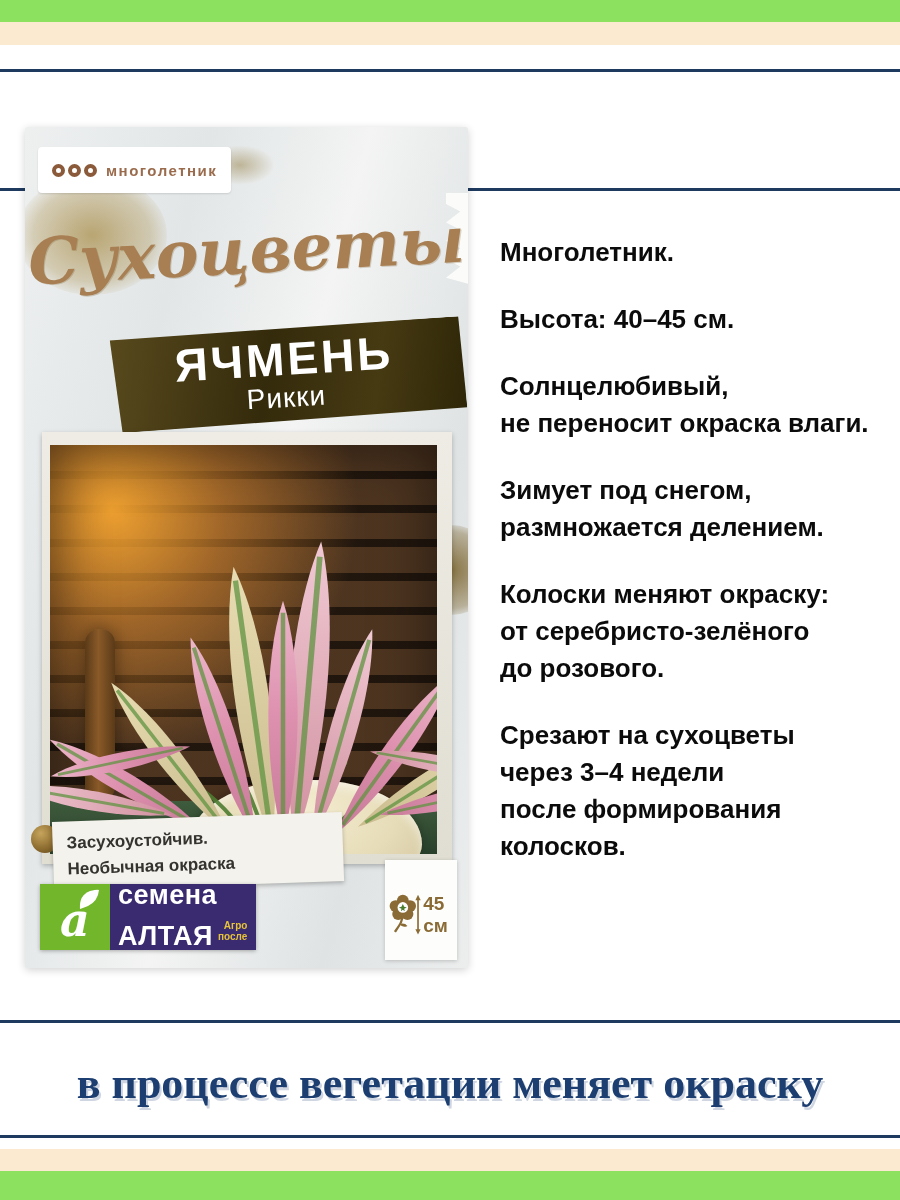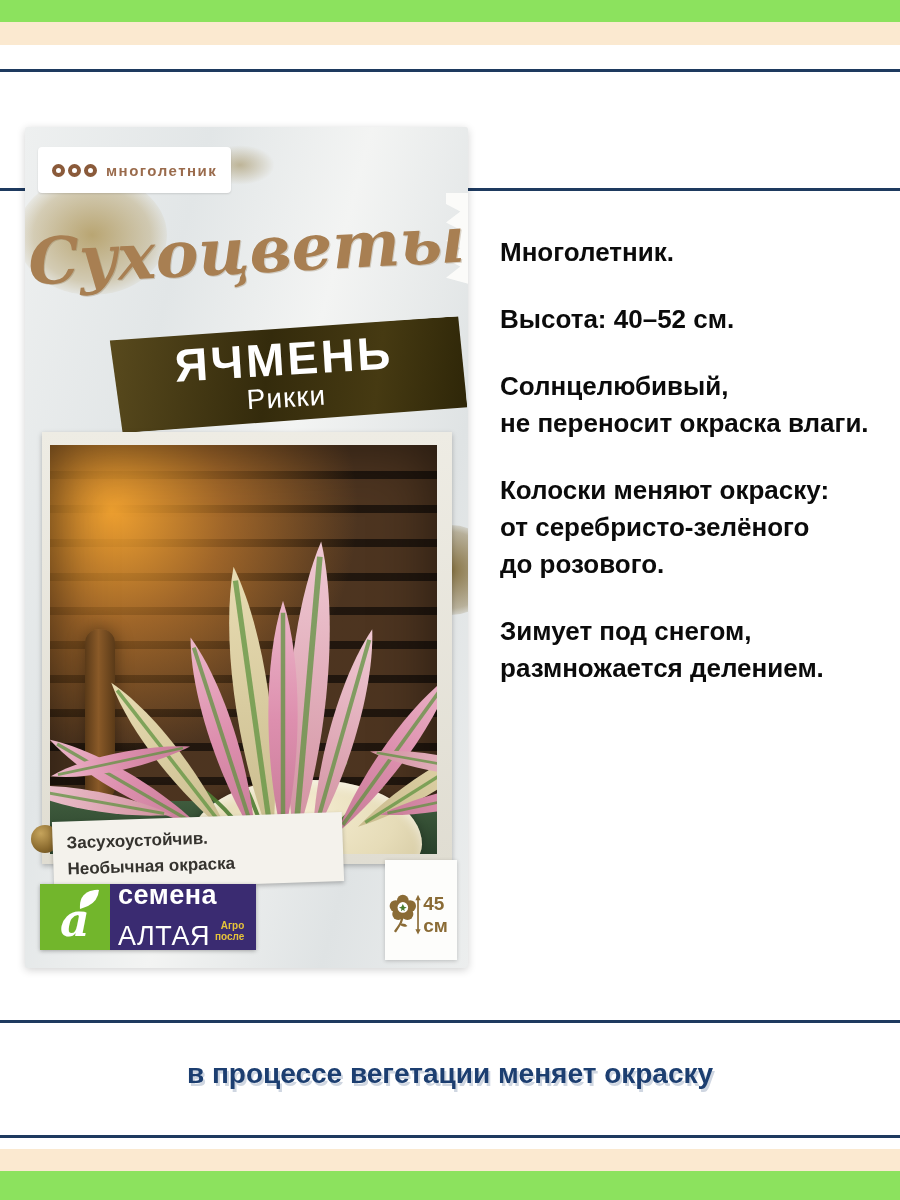--- a/index.html
+++ b/index.html
@@ -100,42 +100,43 @@
   }
 
   
   .brand{position:absolute;left:15px;top:757px;display:flex;height:66px;box-shadow:0 1px 4px rgba(0,0,0,.3);}
   .brand-green{width:70px;height:66px;background:#72b62c;position:relative;display:flex;align-items:center;justify-content:center;}
   .brand-letter{color:#fff;font-family:"DejaVu Serif",serif;font-style:italic;font-weight:bold;font-size:46px;line-height:1;margin-top:6px;}
   .brand-leaf{position:absolute;right:10px;top:5px;}
   .brand-purple{width:146px;height:66px;background:#3a2b71;display:flex;flex-direction:column;justify-content:center;padding-left:8px;box-sizing:border-box;}
   .brand-row1{color:#fff;font-weight:bold;font-size:27px;line-height:1;letter-spacing:.5px;}
   .brand-row2{display:flex;align-items:center;gap:5px;}
-  .brand-row2 .caps{color:#fff;font-weight:normal;font-size:27px;line-height:1.1;letter-spacing:.5px;margin-top:13px;}
+  .brand-row2 .caps{color:#fff;font-weight:bold;font-size:27px;line-height:1.1;letter-spacing:.5px;margin-top:13px;}
   .brand-tags{display:flex;flex-direction:column;text-align:right;}
   .brand-tags span{color:#e6c33a;font-size:10px;font-weight:bold;line-height:1.1;}
 
   
   .height-card{position:absolute;left:360px;top:733px;width:72px;height:100px;background:#fdfdfb;
     display:flex;flex-direction:row;align-items:center;justify-content:flex-start;
     box-shadow:0 1px 4px rgba(0,0,0,.2);padding-top:8px;box-sizing:border-box;}
   .height-label{color:#8a6b35;font-weight:bold;font-size:19px;margin-top:2px;}
 
   
   .description{
     position:absolute;left:500px;top:226px;width:370px;
     font-size:26px;line-height:37px;font-weight:bold;color:#0b0b0b;
   }
   .description p{margin:8px 0 30px 0;white-space:pre-line;}
 
   
   .caption{
     position:absolute;left:0;top:1058px;width:900px;text-align:center;
-    font-size:28px;font-weight:bold;color:#1c3e70;
+    font-size:44px;font-weight:bold;color:#1c3e70;
     text-shadow:2px 3px 0 rgba(148,164,188,.45);
+    font-family:Liberation Serif, serif;
   }
 </style>
 </head>
 <body>
 
 <div class="page">
 
   <div class="stripe stripe-green-top"></div>
   <div class="stripe stripe-cream-top"></div>
   <div class="rule rule-top"></div>
@@ -256,28 +257,32 @@
         </g>
         <path d="M50 2 L46 10 L54 10 Z" fill="#8a6b35"></path>
         <path d="M50 62 L46 54 L54 54 Z" fill="#8a6b35"></path>
       </svg>
       <div class="height-label">45 см</div>
     </div>
   </div>
 
   <div class="description">
     <p>Многолетник.</p>
-    <p>Высота: 40–52 см.</p>
+    <p>Высота: 40–45 см.</p>
     <p>Солнцелюбивый,
 не переносит окраска влаги.</p>
+    <p>Зимует под снегом,
+размножается делением.</p>
     <p>Колоски меняют окраску:
 от серебристо-зелёного
 до розового.</p>
-    <p>Зимует под снегом,
-размножается делением.</p>
+    <p>Срезают на сухоцветы
+через 3–4 недели
+после формирования
+колосков.</p>
   </div>
 
   <div class="rule rule-b1"></div>
   <div class="caption">в процессе вегетации меняет окраску</div>
   <div class="rule rule-b2"></div>
   <div class="stripe stripe-cream-bottom"></div>
   <div class="stripe stripe-green-bottom"></div>
 
 </div>
 

